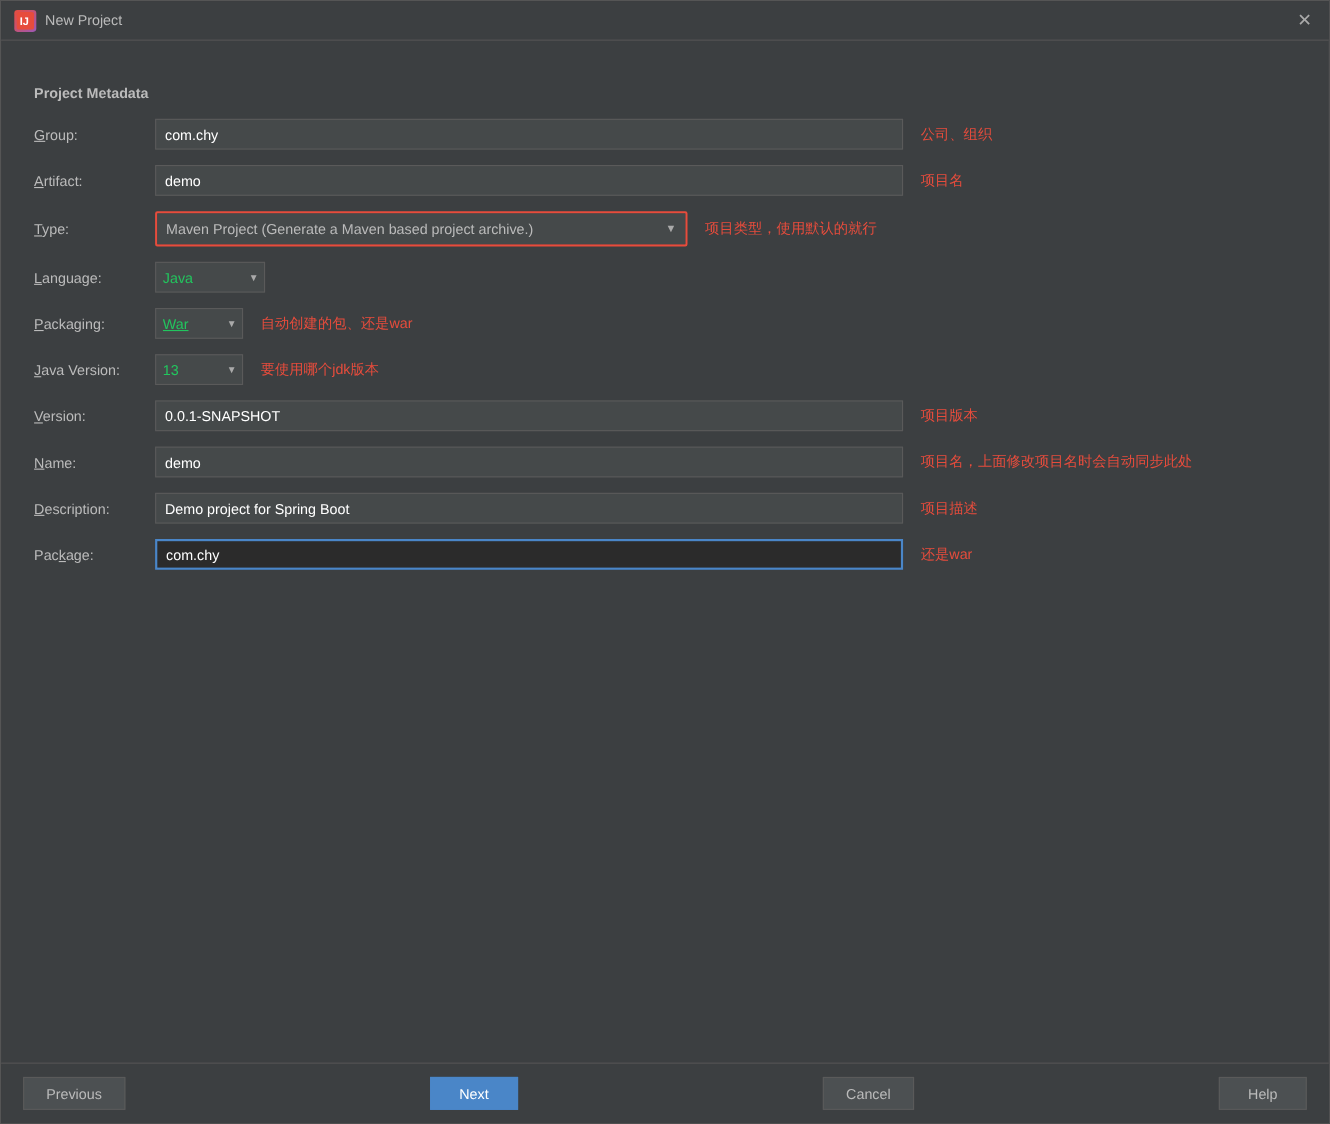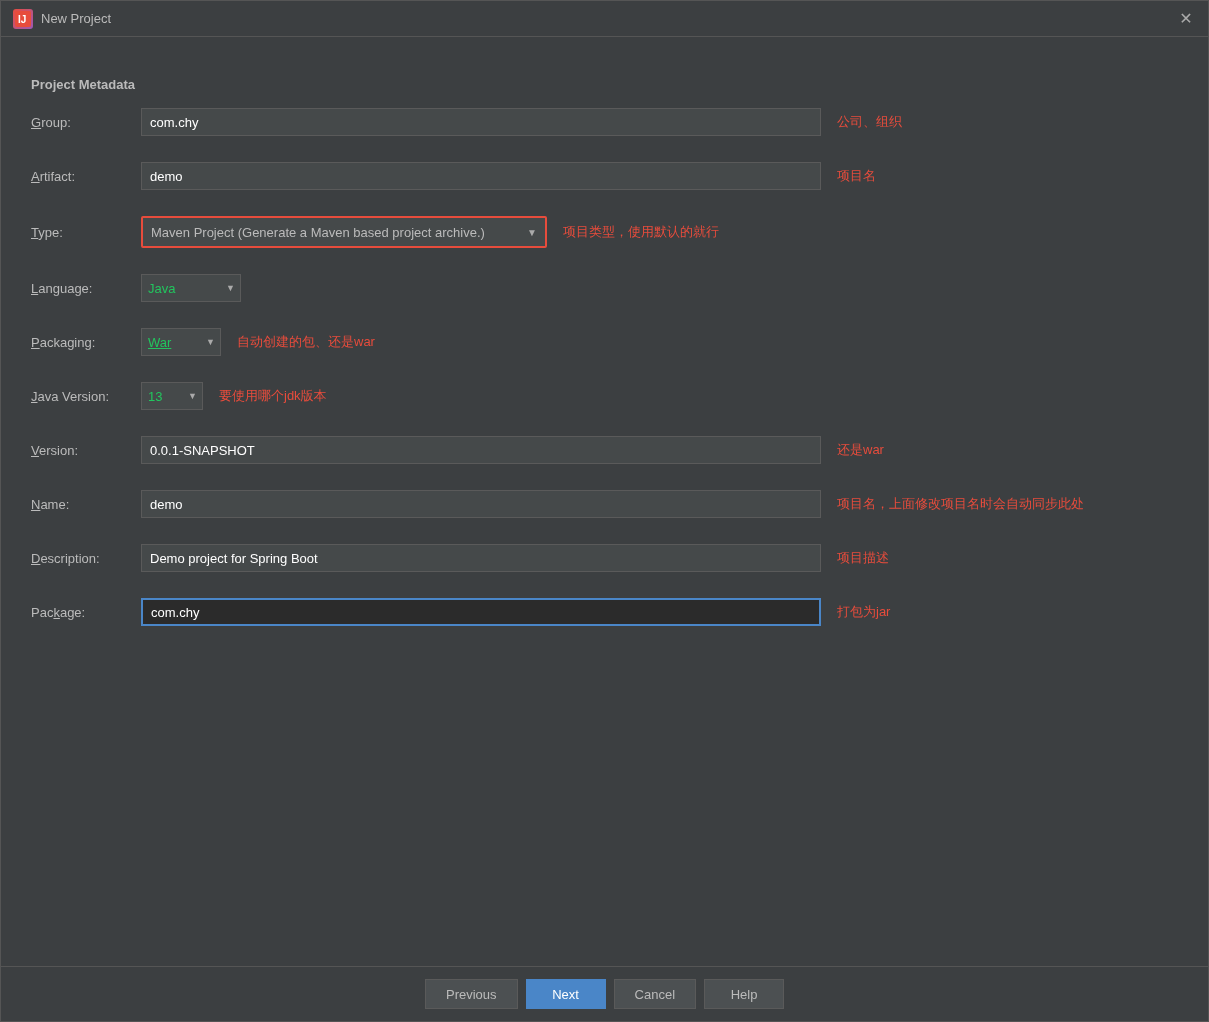--- a/index.html
+++ b/index.html
@@ -69,21 +69,21 @@
     .section-title {
       color: #bbbbbb;
       font-size: 13px;
       font-weight: bold;
       margin-bottom: 16px;
     }
 
     .form-row {
       display: flex;
       align-items: center;
-      margin-bottom: 26px;
+      margin-bottom: 14px;
     }
 
     .form-label {
       color: #bbbbbb;
       font-size: 13px;
       width: 110px;
       min-width: 110px;
       text-align: left;
     }
 
@@ -145,43 +145,43 @@
       border: none;
       color: #bbbbbb;
       font-size: 13px;
       padding: 4px 8px;
       height: 28px;
       outline: none;
       cursor: pointer;
       appearance: none;
       -webkit-appearance: none;
       padding-right: 24px;
-      width: 402px;
+      width: 480px;
     }
     .type-select-arrow {
       position: absolute;
       right: 8px;
       color: #aaa;
       font-size: 10px;
       pointer-events: none;
     }
 
     .annotation {
       color: #e74c3c;
       font-size: 13px;
       margin-left: 16px;
     }
 
     .language-select { width: 100px; }
     .packaging-select { width: 80px; text-decoration: underline; }
-    .java-version-select { width: 62px; }
+    .java-version-select { width: 80px; }
 
     .footer {
       display: flex;
-      justify-content: center;
+      justify-content: space-between;
       align-items: center;
       padding: 12px 20px;
       border-top: 1px solid #555;
       gap: 8px;
       background: #3c3f41;
     }
 
     .btn {
       padding: 6px 20px;
       font-size: 13px;
@@ -289,21 +289,21 @@
         </select>
       </div>
       <span class="annotation">要使用哪个jdk版本</span>
     </div>
 
     <div class="form-row">
       <div class="form-label">
         <span class="underline-char">V</span>ersion:
       </div>
       <input class="form-input" type="text" value="0.0.1-SNAPSHOT" style="">
-      <span class="annotation">还是war</span>
+      <span class="annotation">项目版本</span>
     </div>
 
     <div class="form-row">
       <div class="form-label">
         <span class="underline-char">N</span>ame:
       </div>
       <input class="form-input" type="text" value="demo" style="">
       <span class="annotation">项目名，上面修改项目名时会自动同步此处</span>
     </div>
 
@@ -313,21 +313,21 @@
       </div>
       <input class="form-input" type="text" value="Demo project for Spring Boot" style="">
       <span class="annotation">项目描述</span>
     </div>
 
     <div class="form-row">
       <div class="form-label">
         Pac<span class="underline-char">k</span>age:
       </div>
       <input class="form-input form-input-package" type="text" value="com.chy" style="">
-      <span class="annotation">打包为jar</span>
+      <span class="annotation">还是war</span>
     </div>
   </div>
 
   <div class="footer">
     <button class="btn">Previous</button>
     <button class="btn btn-primary">Next</button>
     <button class="btn">Cancel</button>
     <button class="btn">Help</button>
   </div>
 </div>

